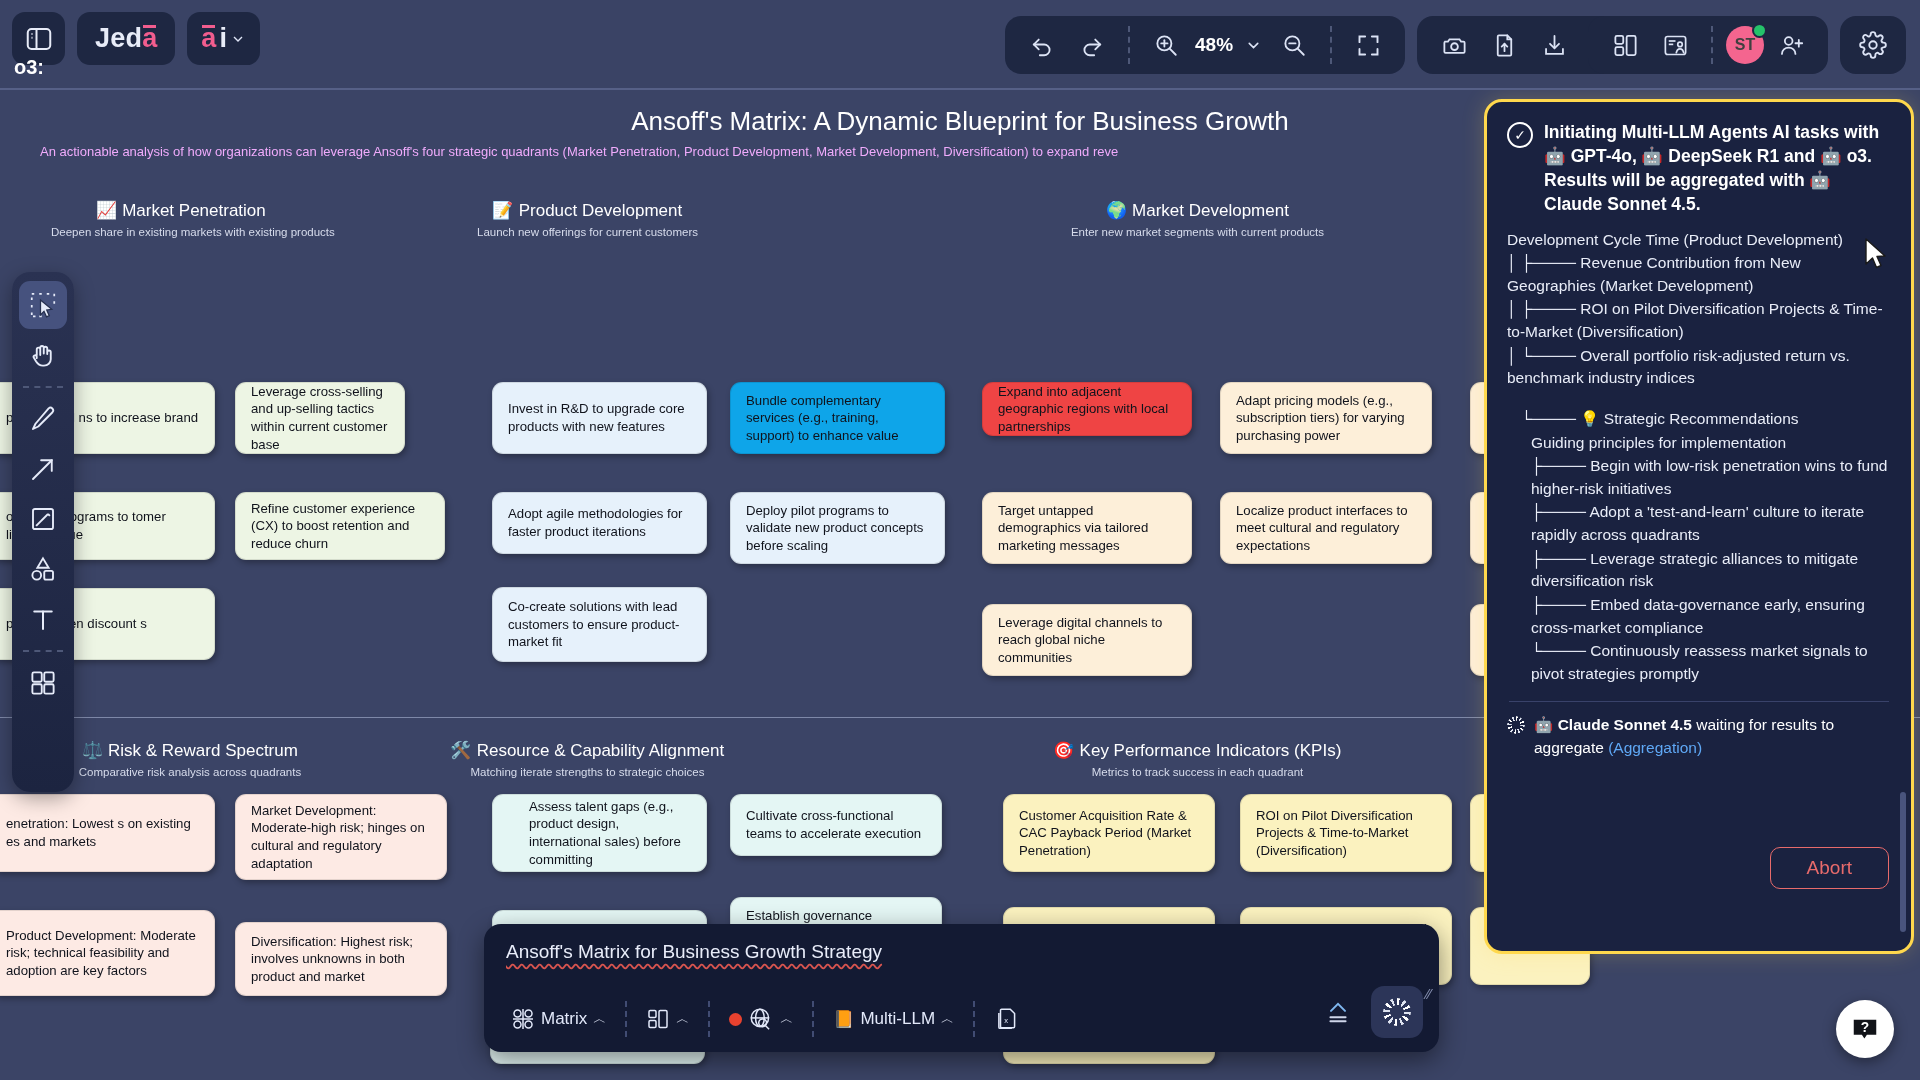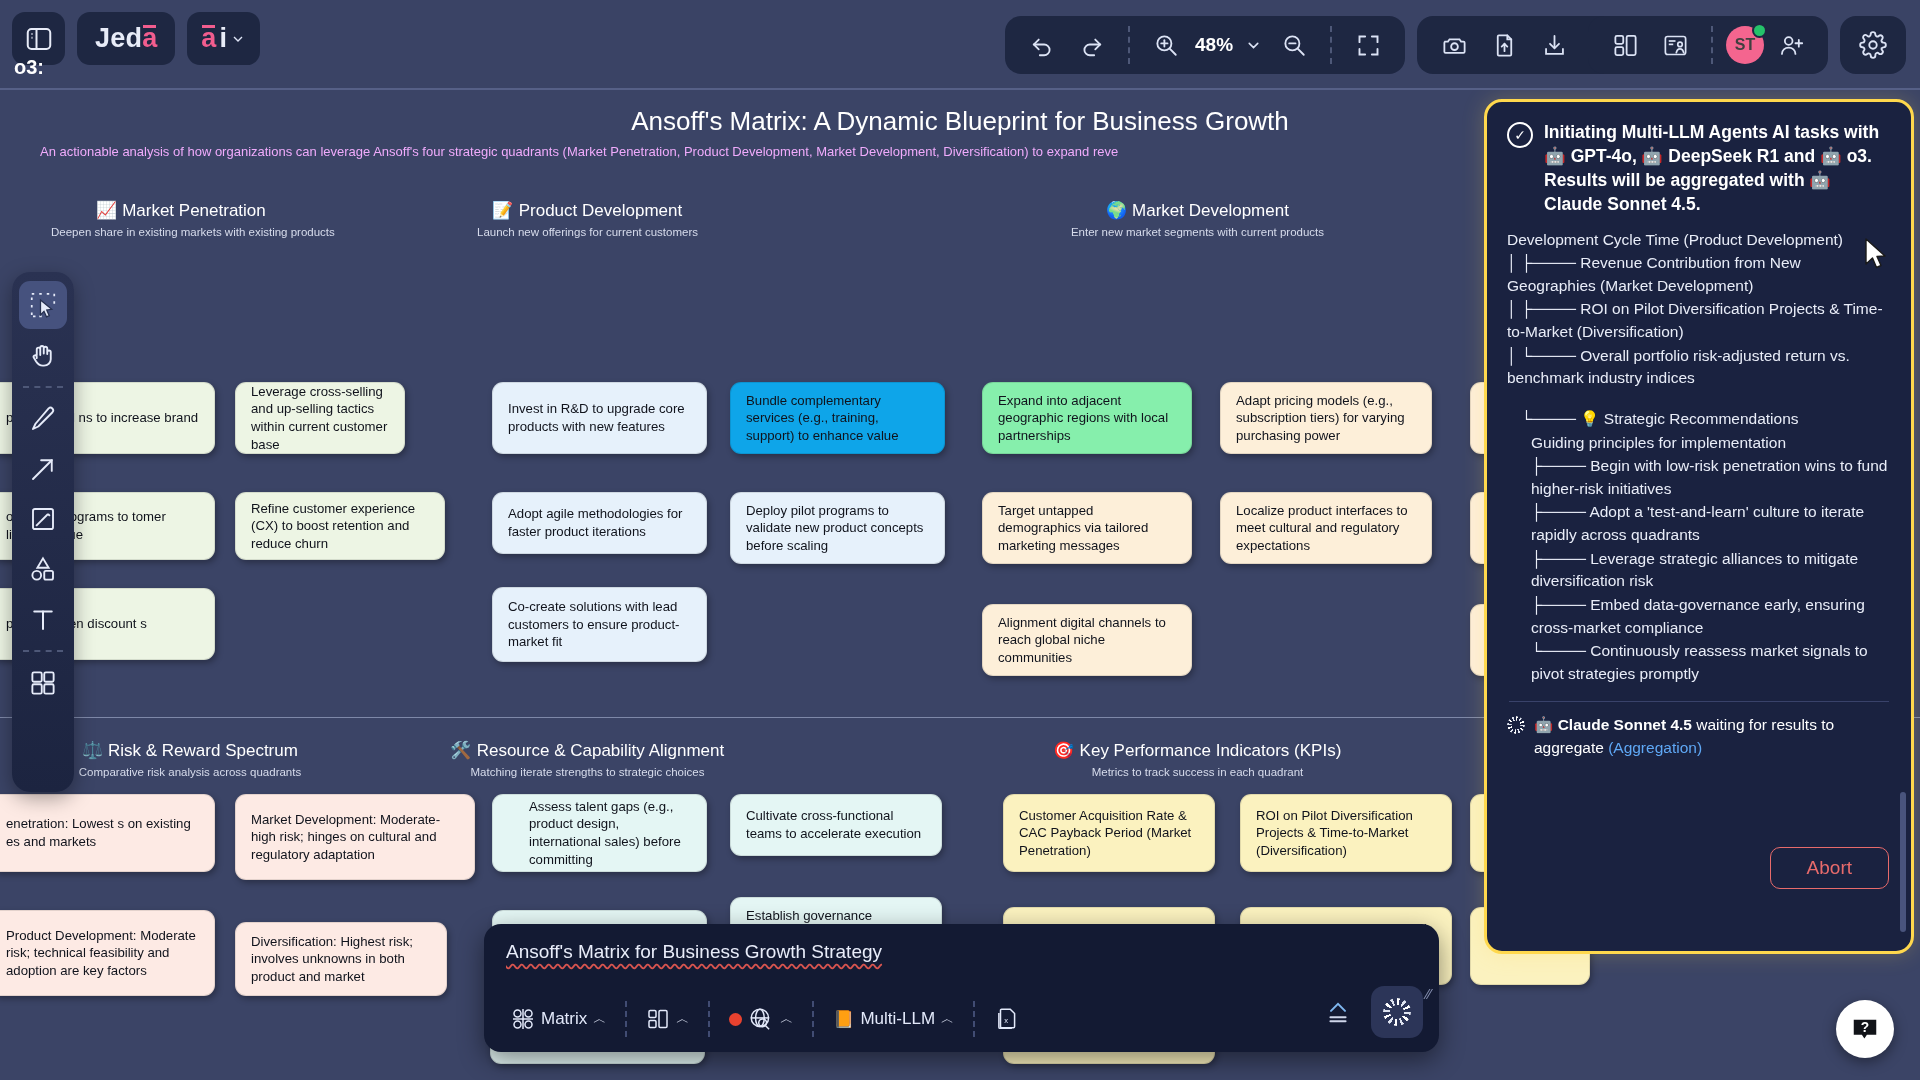--- a/index.html
+++ b/index.html
@@ -401,34 +401,34 @@
     <div class="card" style="left:492px; top:400px; width:215px; height:62px; background:#e6f1fb;">
       <span>Adopt agile methodologies for faster product iterations</span>
       </div>
     <div class="card" style="left:730px; top:400px; width:215px; height:72px; background:#e6f1fb;">
       <span>Deploy pilot programs to validate new product concepts before scaling</span>
       </div>
     <div class="card" style="left:492px; top:495px; width:215px; height:75px; background:#e6f1fb;">
       <span>Co-create solutions with lead customers to ensure product-market fit</span>
       </div>
 
-    <div class="card" style="left:982px; top:290px; width:210px; height:72px; background:#86efac;">
+    <div class="card" style="left:982px; top:290px; width:210px; height:54px; background:#ef4444;">
       <span>Expand into adjacent geographic regions with local partnerships</span>
       </div>
     <div class="card" style="left:1220px; top:290px; width:212px; height:72px; background:#fdefd9;">
       <span>Adapt pricing models (e.g., subscription tiers) for varying purchasing power</span>
       </div>
     <div class="card" style="left:982px; top:400px; width:210px; height:72px; background:#fdefd9;">
       <span>Target untapped demographics via tailored marketing messages</span>
       </div>
     <div class="card" style="left:1220px; top:400px; width:212px; height:72px; background:#fdefd9;">
       <span>Localize product interfaces to meet cultural and regulatory expectations</span>
       </div>
     <div class="card" style="left:982px; top:512px; width:210px; height:72px; background:#fdefd9;">
-      <span>Alignment digital channels to reach global niche communities</span>
+      <span>Leverage digital channels to reach global niche communities</span>
       </div>
 
     <div class="card" style="left:1470px; top:290px; width:120px; height:72px; background:#fdefd9;"></div>
     <div class="card" style="left:1470px; top:400px; width:120px; height:72px; background:#fdefd9;"></div>
     <div class="card" style="left:1470px; top:512px; width:120px; height:72px; background:#fdefd9;"></div>
 
     <div class="row-divider" style="top:625px;"></div>
 
     <div class="sect-head" style="left:60px; top:648px; width:260px;">
       <div class="sect-title"><span>⚖️</span> <span>Risk &amp; Reward Spectrum</span></div>
@@ -441,21 +441,21 @@
     <div class="sect-head" style="left:1050px; top:648px; width:295px;">
       <div class="sect-title"><span>🎯</span> <span>Key Performance Indicators (KPIs)</span></div>
       <div class="sect-sub">Metrics to track success in each quadrant</div>
     </div>
 
     <div class="card" style="left:-10px; top:702px; width:225px; height:78px; background:#fdeae4;">
       <span>enetration: Lowest
 s on existing
 es and markets</span>
       </div>
-    <div class="card" style="left:235px; top:702px; width:240px; height:86px; background:#fdeae4;">
+    <div class="card" style="left:235px; top:702px; width:212px; height:86px; background:#fdeae4;">
       <span>Market Development: Moderate-high risk; hinges on cultural and regulatory adaptation</span>
       </div>
     <div class="card" style="left:-10px; top:818px; width:225px; height:86px; background:#fdeae4;">
       <span>Product Development: Moderate risk; technical feasibility and adoption are key factors</span>
       </div>
     <div class="card" style="left:235px; top:830px; width:212px; height:74px; background:#fdeae4;">
       <span>Diversification: Highest risk; involves unknowns in both product and market</span>
       </div>
 
     <div class="card" style="left:492px; top:702px; width:215px; height:78px; background:#e4f6f4;padding-left:36px;">

